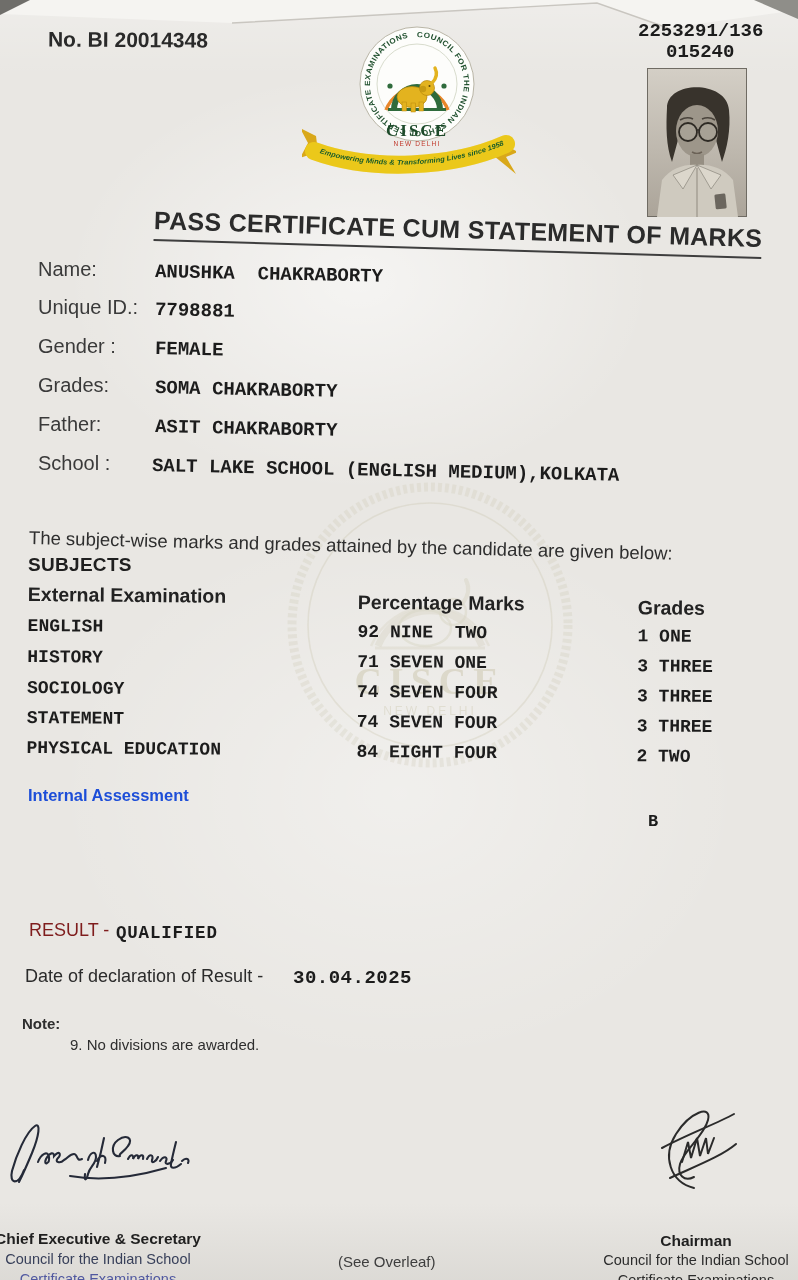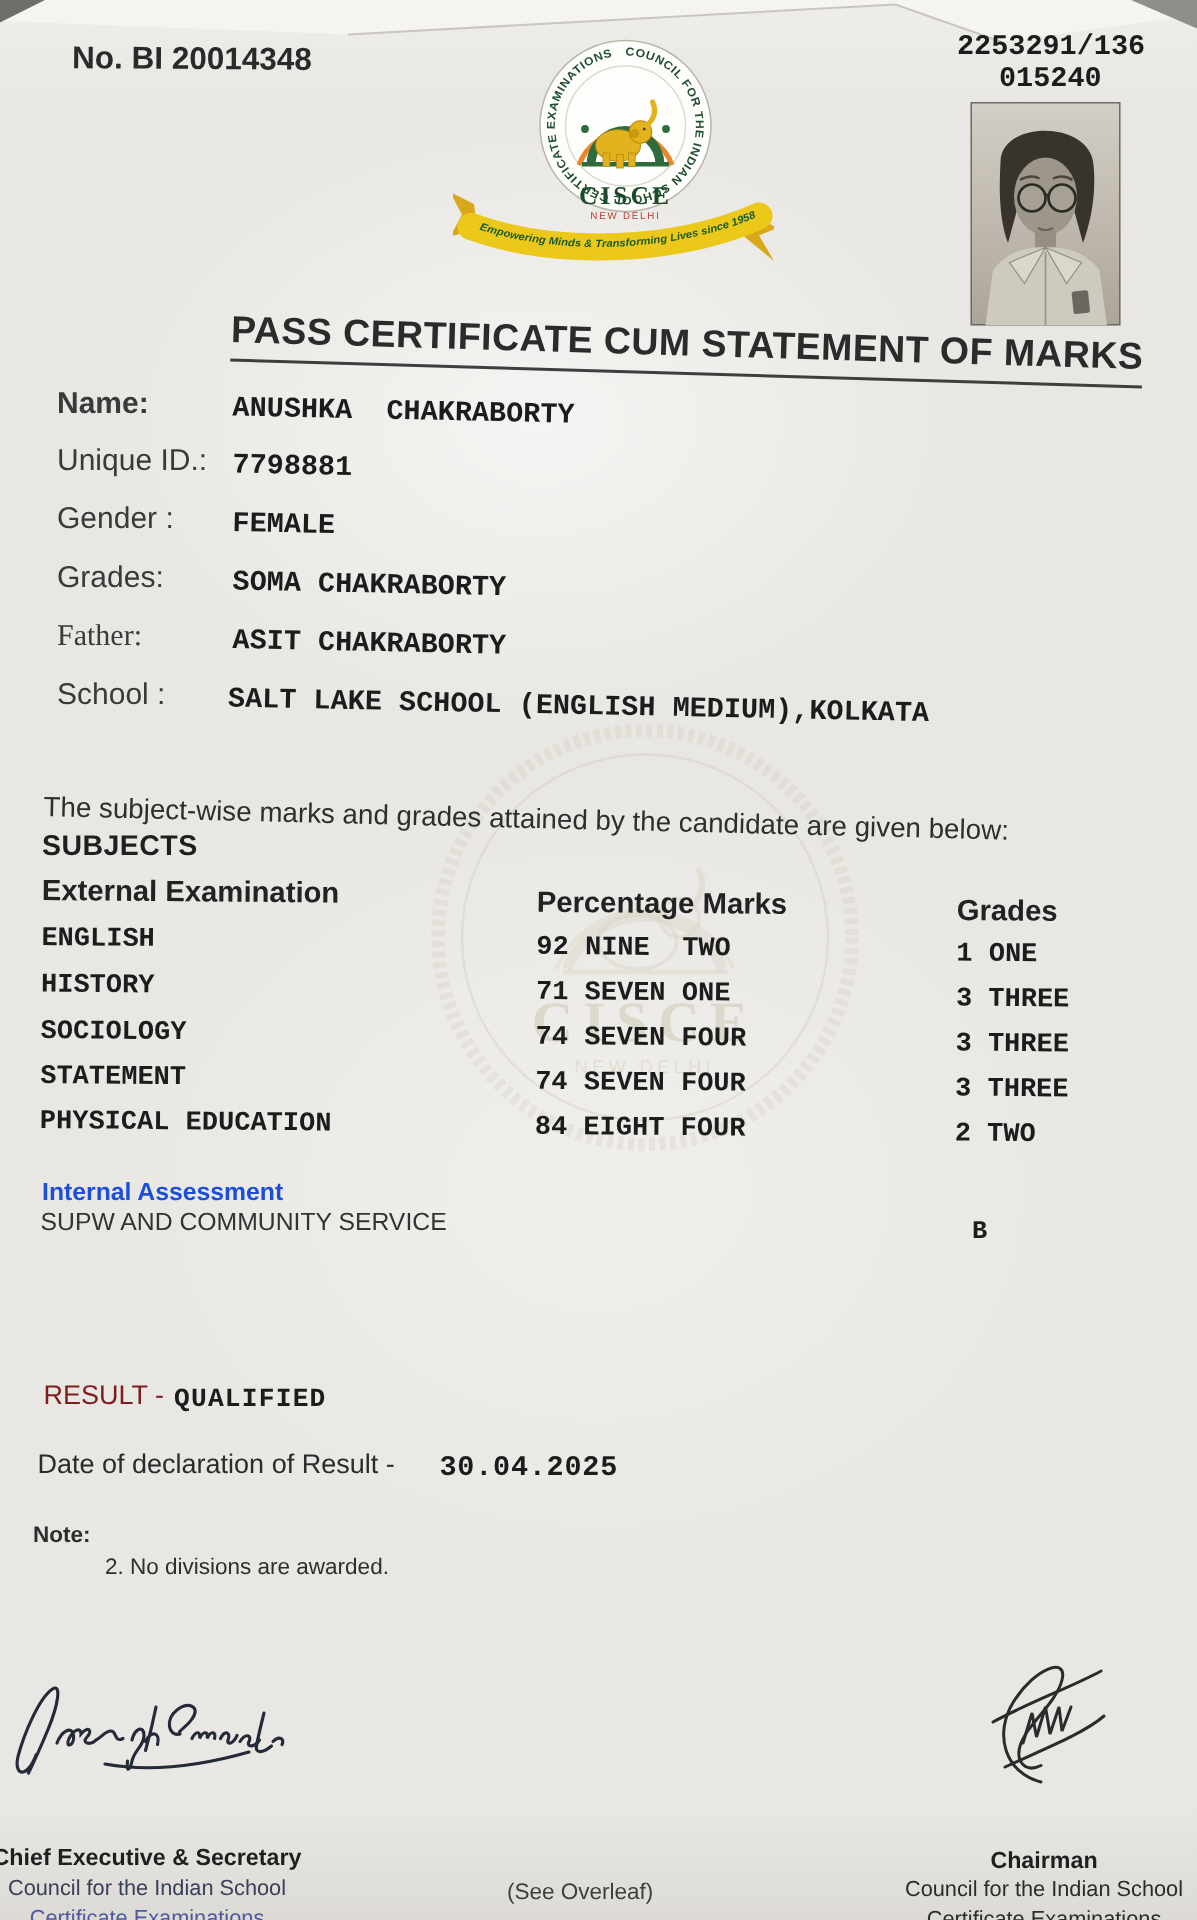--- a/index.html
+++ b/index.html
@@ -120,29 +120,29 @@
     <path d="M12,127 C70,148 150,144 204,120" fill="none" stroke="#f2cf1d" stroke-width="18" stroke-linecap="round"></path>
     <path d="M12,127 C70,148 150,144 204,120" fill="none" stroke="#d8b215" stroke-width="18" stroke-linecap="round" opacity=".25"></path>
     <text font-family="Liberation Sans,sans-serif" font-size="7" font-style="italic" font-weight="bold" fill="#1a5c2a">
       <textPath href="#ribbonPath" startOffset="6" textLength="188" lengthAdjust="spacingAndGlyphs">Empowering Minds &amp; Transforming Lives since 1958</textPath>
     </text>
   </svg>
 
   <div class="abs title" style="left:154px;top:206px;">PASS CERTIFICATE CUM STATEMENT OF MARKS</div>
 
   <div>
-    <div class="abs lbl" style="left:38px;top:258px;font-weight:bold;">Name:</div>
+    <div class="abs lbl" style="left:38px;top:258px;">Name:</div>
     <div class="abs mono val" style="left:155px;top:261px;">ANUSHKA  CHAKRABORTY</div>
     <div class="abs lbl" style="left:38px;top:296px;">Unique ID.:</div>
     <div class="abs mono val" style="left:155px;top:299px;">7798881</div>
     <div class="abs lbl" style="left:38px;top:335px;">Gender :</div>
     <div class="abs mono val" style="left:155px;top:338px;">FEMALE</div>
     <div class="abs lbl" style="left:38px;top:374px;">Grades:</div>
     <div class="abs mono val" style="left:155px;top:377px;">SOMA CHAKRABORTY</div>
-    <div class="abs lbl" style="left:38px;top:413px;font-family:Liberation Serif, serif;">Father:</div>
+    <div class="abs lbl" style="left:38px;top:413px;">Father:</div>
     <div class="abs mono val" style="left:155px;top:416px;">ASIT CHAKRABORTY</div>
     <div class="abs lbl" style="left:38px;top:452px;">School :</div>
     <div class="abs mono val" style="left:152px;top:455px;">SALT LAKE SCHOOL (ENGLISH MEDIUM),KOLKATA</div>
   </div>
 
   <div class="abs" style="left:29px;top:527px;font-size:18.5px;color:#2e2e2e;transform:rotate(1.4deg);transform-origin:left center;">The subject-wise marks and grades attained by the candidate are given below:</div>
   <div class="abs" style="left:28px;top:554px;font-size:19px;font-weight:bold;color:#1f1f1f;letter-spacing:.3px;">SUBJECTS</div>
 
   <div class="abs" style="left:28px;top:583px;width:730px;height:185px;transform:rotate(.5deg);transform-origin:left top;">
     <div class="abs colhead" style="left:0;top:0;">External Examination</div>
@@ -164,30 +164,29 @@
     <div class="abs mono row-mono" style="left:0;top:125px;">STATEMENT</div>
     <div class="abs mono row-mono" style="left:330px;top:126px;">74 SEVEN FOUR</div>
     <div class="abs mono row-mono" style="left:610px;top:128px;">3 THREE</div>
 
     <div class="abs mono row-mono" style="left:0;top:155px;">PHYSICAL EDUCATION</div>
     <div class="abs mono row-mono" style="left:330px;top:156px;">84 EIGHT FOUR</div>
     <div class="abs mono row-mono" style="left:610px;top:158px;">2 TWO</div>
   </div>
 
   <div class="abs" style="left:28px;top:786px;font-size:16.5px;font-weight:bold;color:#1d4ed8;">Internal Assessment</div>
-  <div class="abs" style="left:27px;top:806px;font-size:16.5px;color:#333;">SUPW AND COMMUNITY SERVICE</div>
   <div class="abs mono" style="left:648px;top:812px;font-size:17px;">B</div>
 
   <div class="abs" style="left:29px;top:920px;font-size:18px;color:#7f1d1d;">RESULT -</div>
   <div class="abs mono" style="left:116px;top:923px;font-size:17.5px;letter-spacing:.8px;">QUALIFIED</div>
   <div class="abs" style="left:25px;top:966px;font-size:18px;color:#2b2b2b;">Date of declaration of Result -</div>
   <div class="abs mono" style="left:293px;top:967px;font-size:19px;letter-spacing:.5px;">30.04.2025</div>
 
   <div class="abs small-note" style="left:22px;top:1015px;font-weight:bold;">Note:</div>
-  <div class="abs small-note" style="left:70px;top:1036px;">2. No divisions are awarded.</div>
+  <div class="abs small-note" style="left:70px;top:1036px;">9. No divisions are awarded.</div>
 
   <svg class="abs" style="left:8px;top:1116px" width="190" height="78" viewBox="0 0 190 78">
     <g fill="none" stroke="#252a38" stroke-width="2.1" stroke-linecap="round">
       <path d="M16,54 C10,70 1,68 4,55 C8,40 18,16 27,10 C33,6 31,20 24,37 C19,49 14,60 11,66"></path>
       <path d="M30,46 C33,38 40,34 41,41 C42,48 35,50 38,43 C42,36 46,36 46,40 C51,34 54,38 50,42 C46,46 52,48 56,44 C60,42 62,38 66,38 C70,38 68,46 74,43"></path>
       <path d="M80,44 C82,36 88,34 88,41 C88,48 82,50 80,58 C79,63 76,67 77,58"></path>
       <path d="M96,22 C94,32 91,44 89,51 M89,45 C93,37 99,39 97,47"></path>
       <path d="M112,40 C104,42 102,30 110,24 C118,18 126,22 120,30 C116,36 110,38 112,40"></path>
       <path d="M120,43 C123,37 126,39 125,43 C128,37 131,39 130,43 C133,37 136,39 135,43"></path>
       <path d="M139,43 C142,37 146,39 144,44 C143,48 148,46 150,41 M152,45 C156,39 160,41 158,45 C156,49 162,49 165,44"></path>

